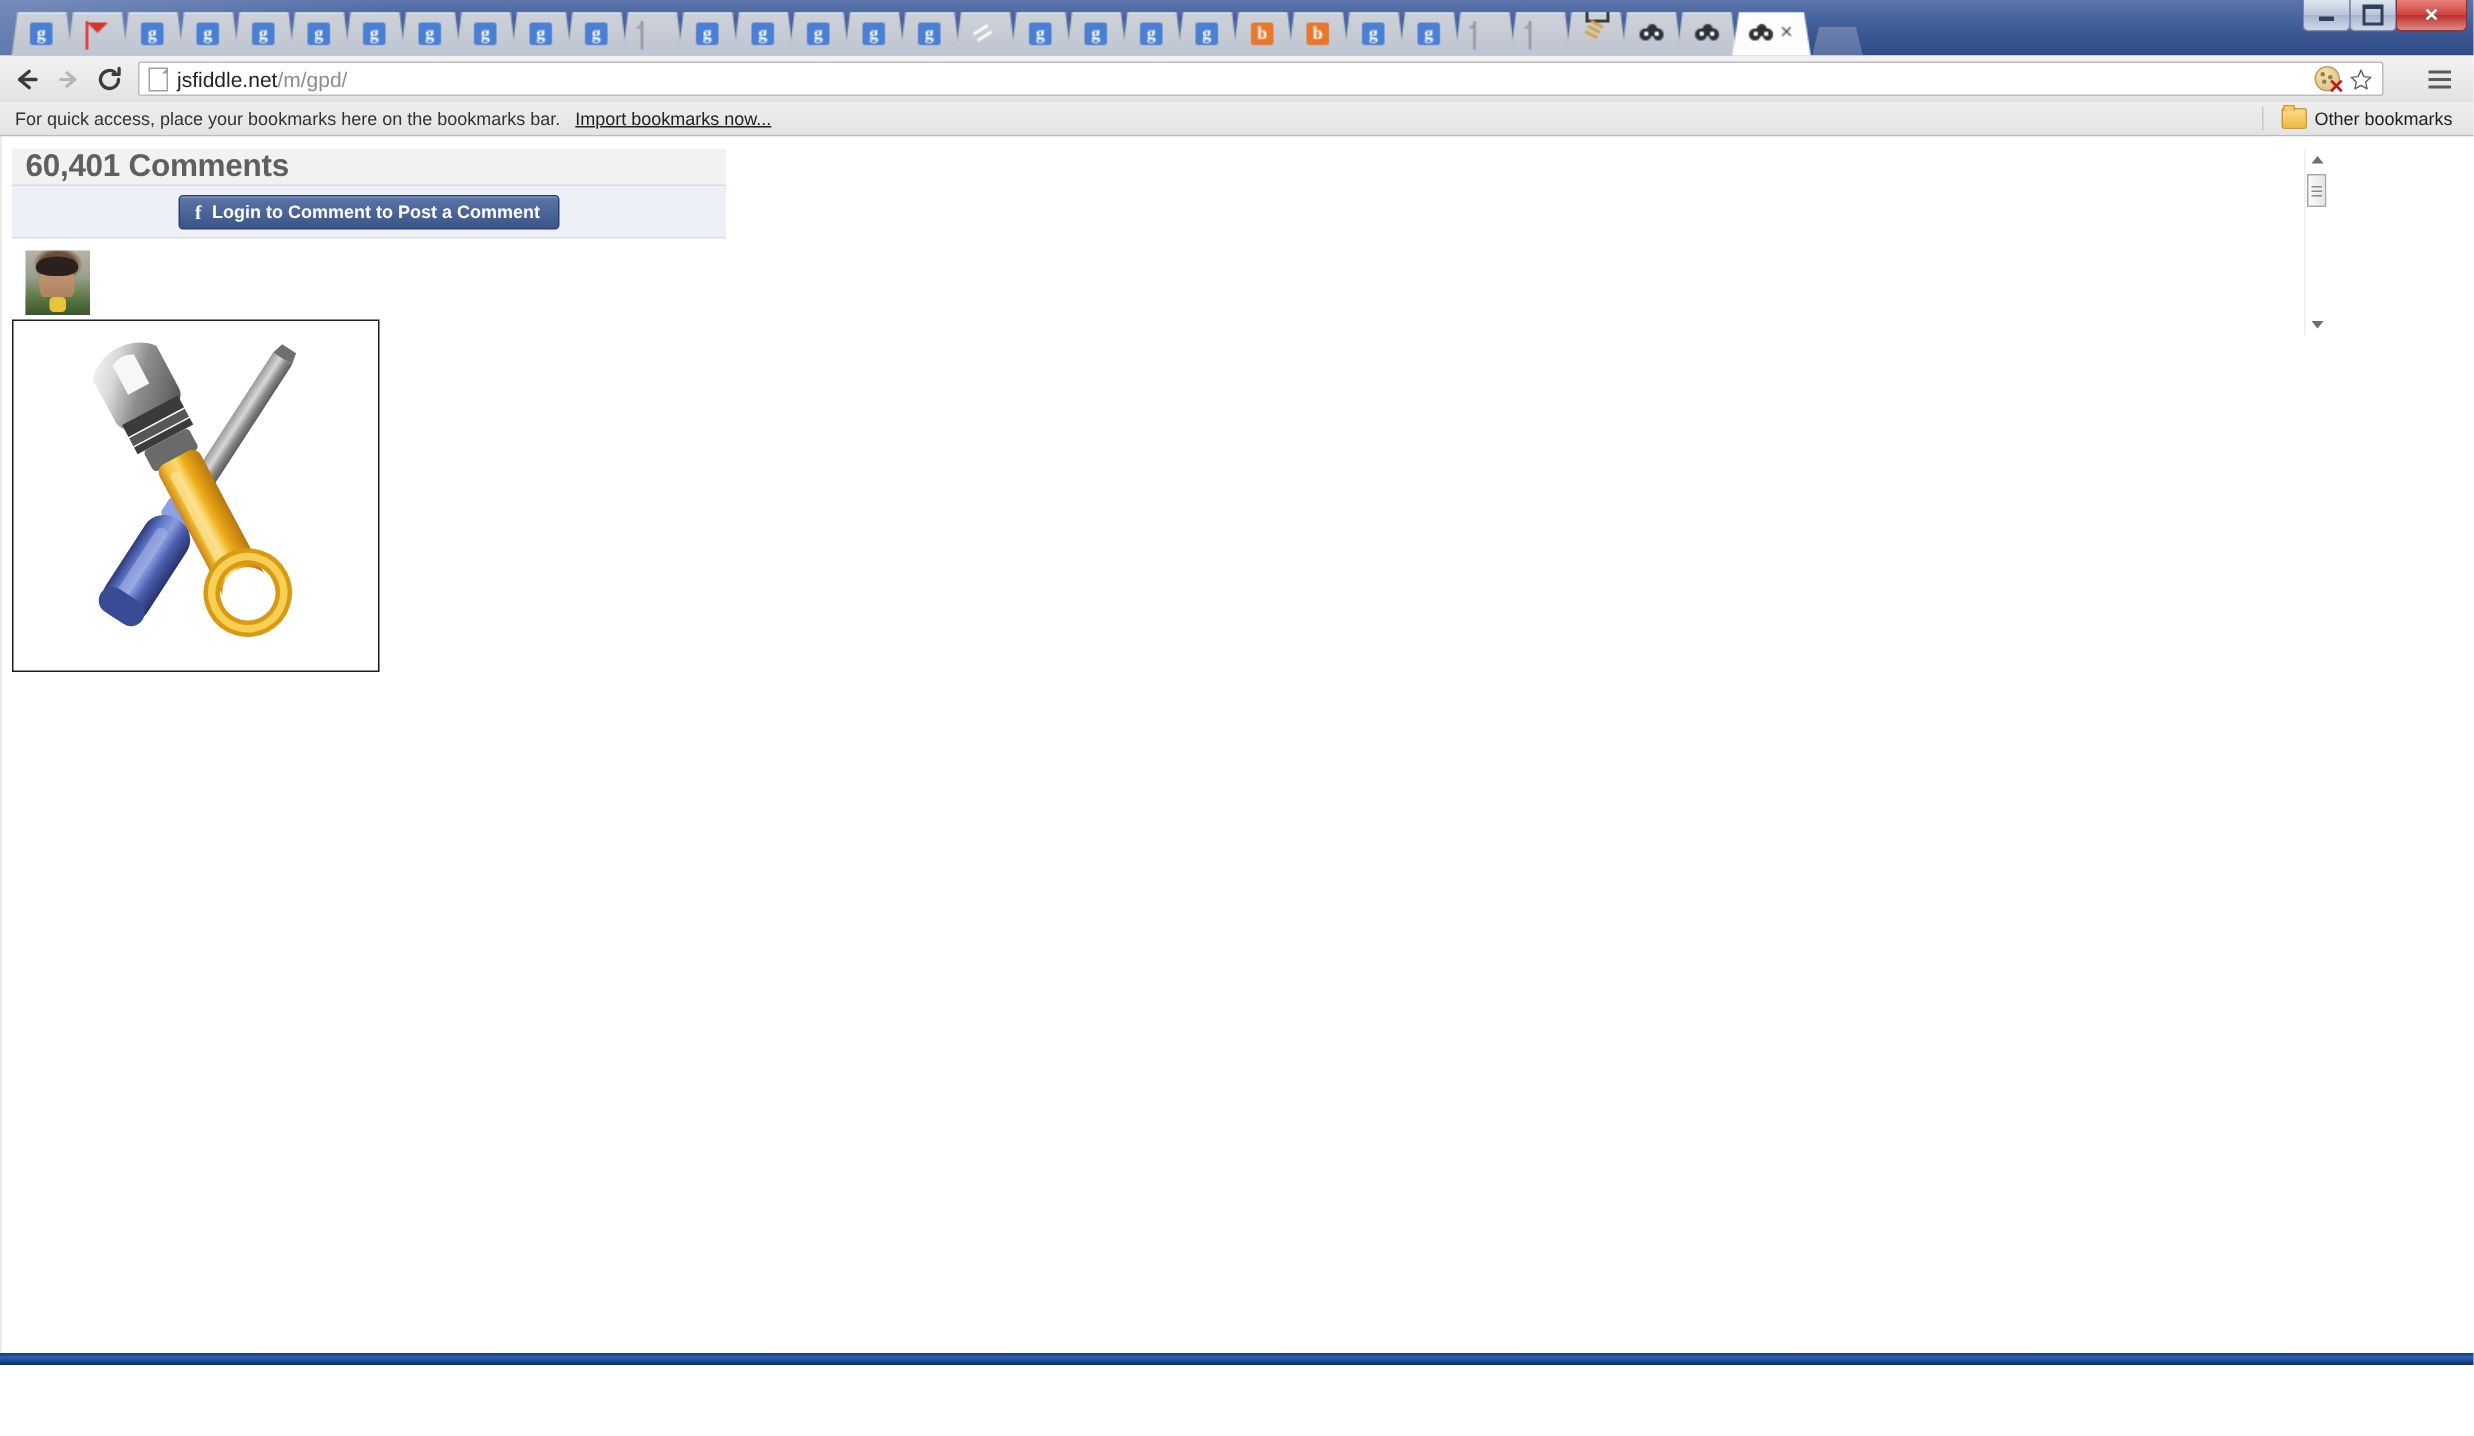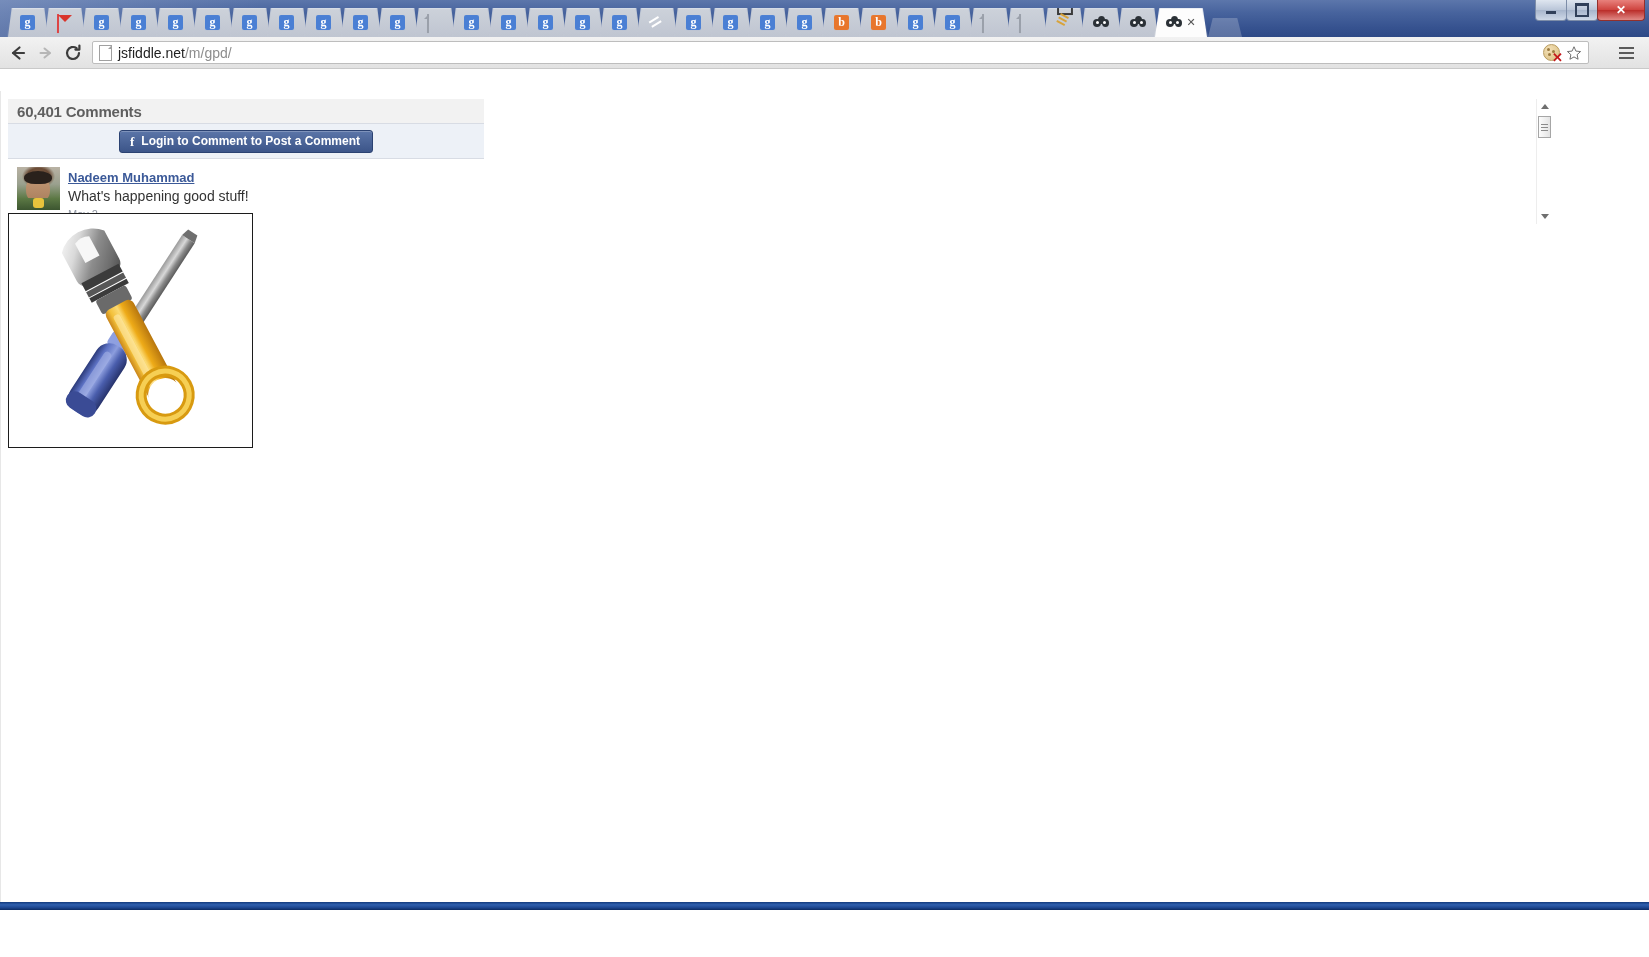--- a/index.html
+++ b/index.html
@@ -405,21 +405,21 @@
   .fb-header {
     width: 476px;
     height: 25px;
     background: #f2f2f2;
     border-bottom: 1px solid #d8dce4;
     display: flex;
     align-items: center;
     box-sizing: border-box;
   }
   .fb-count {
-    font-size: 15px;
+    font-size: 21px;
     font-weight: bold;
     color: #5f5f5f;
     margin-left: 9px;
     font-family: "Liberation Sans", sans-serif;
     letter-spacing: -0.2px;
   }
   .fb-loginbar {
     width: 476px;
     height: 35px;
     background: #edf1f7;
@@ -826,20 +826,28 @@
       </span>
     </div>
 
     <div class="menu-btn">
       <span></span>
       <span></span>
       <span></span>
     </div>
   </div>
 
+  <div class="bookmarksbar">
+    <span class="bm-text">For quick access, place your bookmarks here on the bookmarks bar.</span>
+    <a class="bm-link" href="#">Import bookmarks now...</a>
+    <span class="otherbm">
+      <span class="folder-icon"></span>
+      <span class="otherbm-label">Other bookmarks</span>
+    </span>
+  </div>
 
   <div class="viewport">
 
     <div class="fb-plugin">
       <div class="fb-inner">
 
         <div class="fb-header">
           <span class="fb-count">60,401 Comments</span>
         </div>
 
@@ -849,25 +857,20 @@
             <span>Login to Comment to Post a Comment</span>
           </button>
         </div>
 
         <div class="fb-comment">
           <div class="fb-avatar">
             <span class="face"></span>
             <span class="hair"></span>
             <span class="shirt"></span>
             <span class="yellow"></span>
-          </div>
-          <div class="fb-body">
-            <a class="fb-author" href="#">Nadeem Muhammad</a>
-            <div class="fb-text">What's happening good stuff!</div>
-            <div class="fb-date">May 2</div>
           </div>
         </div>
       </div>
 
       <div class="fb-scrollbar">
         <div class="sb-arrow up">
           <span class="sb-tri-up"></span>
         </div>
         <div class="sb-thumb">
           <i></i>

